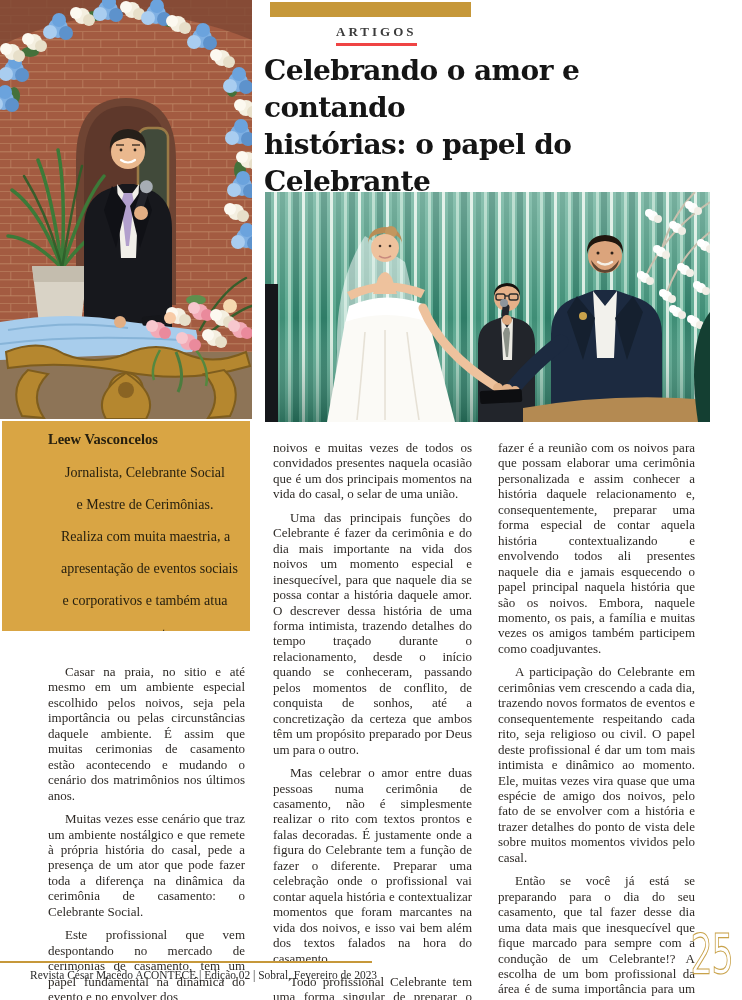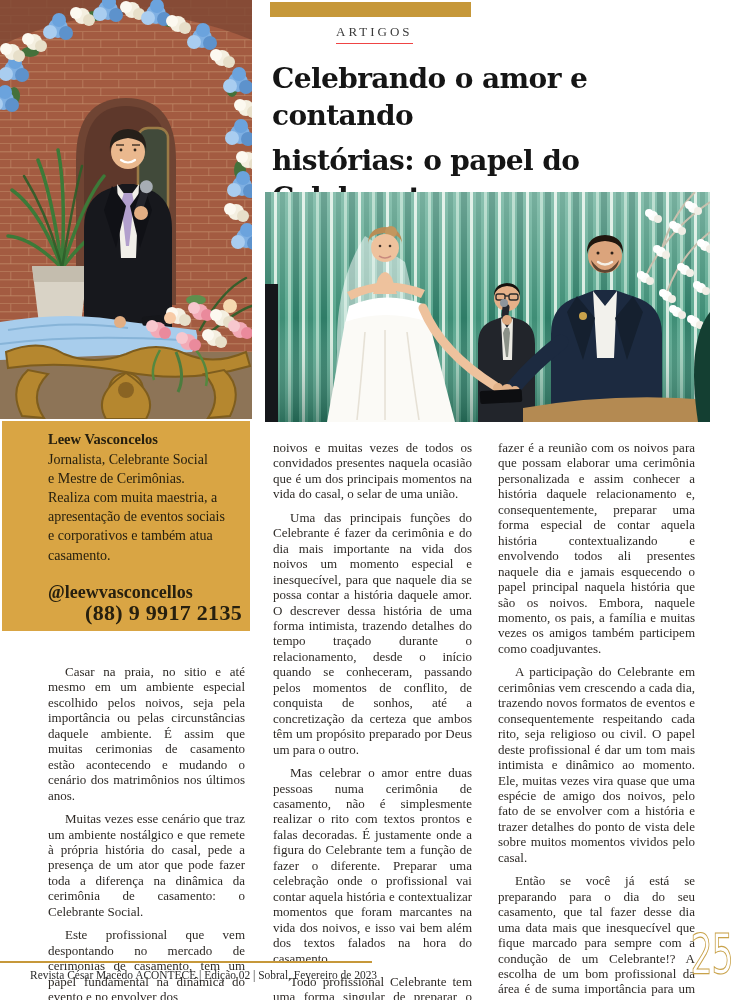--- a/index.html
+++ b/index.html
@@ -6,31 +6,31 @@
   html, body { width:742px; height:1000px; background:#ffffff; overflow:hidden; }
   body { font-family:"Liberation Serif", serif; position:relative; }
   .page { position:absolute; left:0; top:0; width:742px; height:1000px; background:#fff; overflow:hidden; }
 
   .portrait { position:absolute; left:0; top:0; width:252px; height:419px; display:block; }
   .wedphoto { position:absolute; left:265px; top:192px; width:445px; height:230px; display:block; }
 
   .biobox { position:absolute; left:2px; top:421px; width:248px; height:210px;
             background:#d9a544; color:#27200f; padding:9px 8px 0 46px; overflow:hidden; }
   .biobox .name { font-weight:bold; font-size:14.5px; line-height:19.5px; }
-  .biobox .bio p { font-size:14px; line-height:19.2px; text-indent:0; margin:0; white-space:nowrap; }
+  .biobox .bio p { font-size:14px; line-height:19.2px; text-indent:0; margin:13px; white-space:nowrap;text-align:center; }
   .biobox .handle { font-weight:bold; font-size:18px; line-height:20px; margin-top:17px; }
   .biobox .phone  { font-weight:bold; font-size:22px;  line-height:21px; letter-spacing:.3px;text-align:right; }
 
   .goldbar { position:absolute; left:270px; top:2px; width:201px; height:15px; background:#c6983a; }
   .section-label { position:absolute; left:336px; top:24px; font-size:13px; letter-spacing:3px;
-                   color:#3b3b3b; border-bottom:1px solid #ef4444; padding-bottom:3px; }
+                   color:#3b3b3b; border-bottom:3px solid #ef4444; padding-bottom:3px;font-weight:bold; }
   .title { position:absolute; left:264px; top:52px; width:462px;
            font-family:"DejaVu Serif", serif; font-weight:bold; color:#151515;
            font-size:28px; line-height:37px; letter-spacing:-0.6px; }
-  .title p { margin:8px; text-indent:0; }
+  .title p { margin:0; text-indent:0; }
 
   .col { position:absolute; text-align:justify; color:#2e2a26;
          font-size:13px; line-height:15.45px; hyphens:auto; -webkit-hyphens:auto; }
   .col p { text-indent:17px; margin:8px; }
   .col p.cont { text-indent:0; }
   #col1 { left:40px;  top:656px; width:213px; }
   #col2 { left:265px; top:432px; width:215px; }
   #col3 { left:490px; top:432px; width:213px; }
 
   .footline { position:absolute; left:0; top:961px; width:372px; height:2px; background:#c6983a; }

